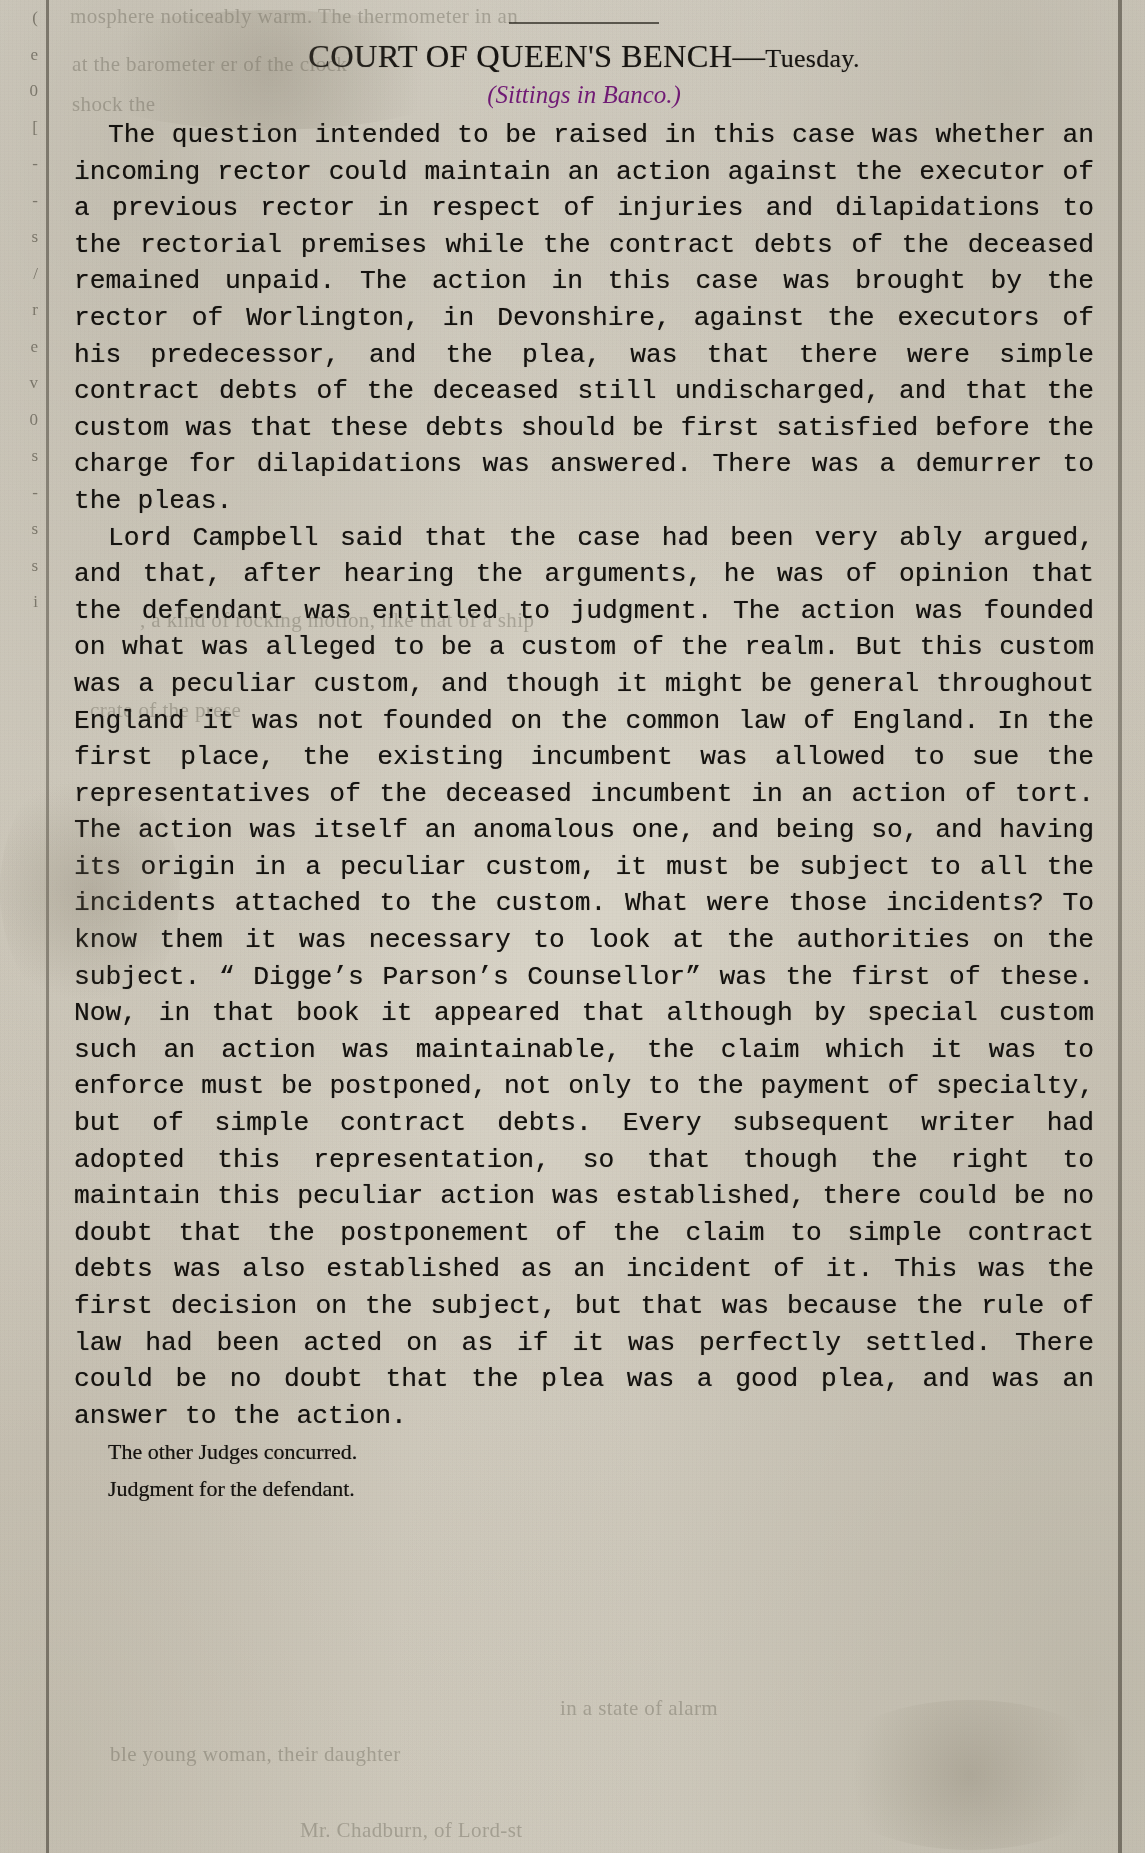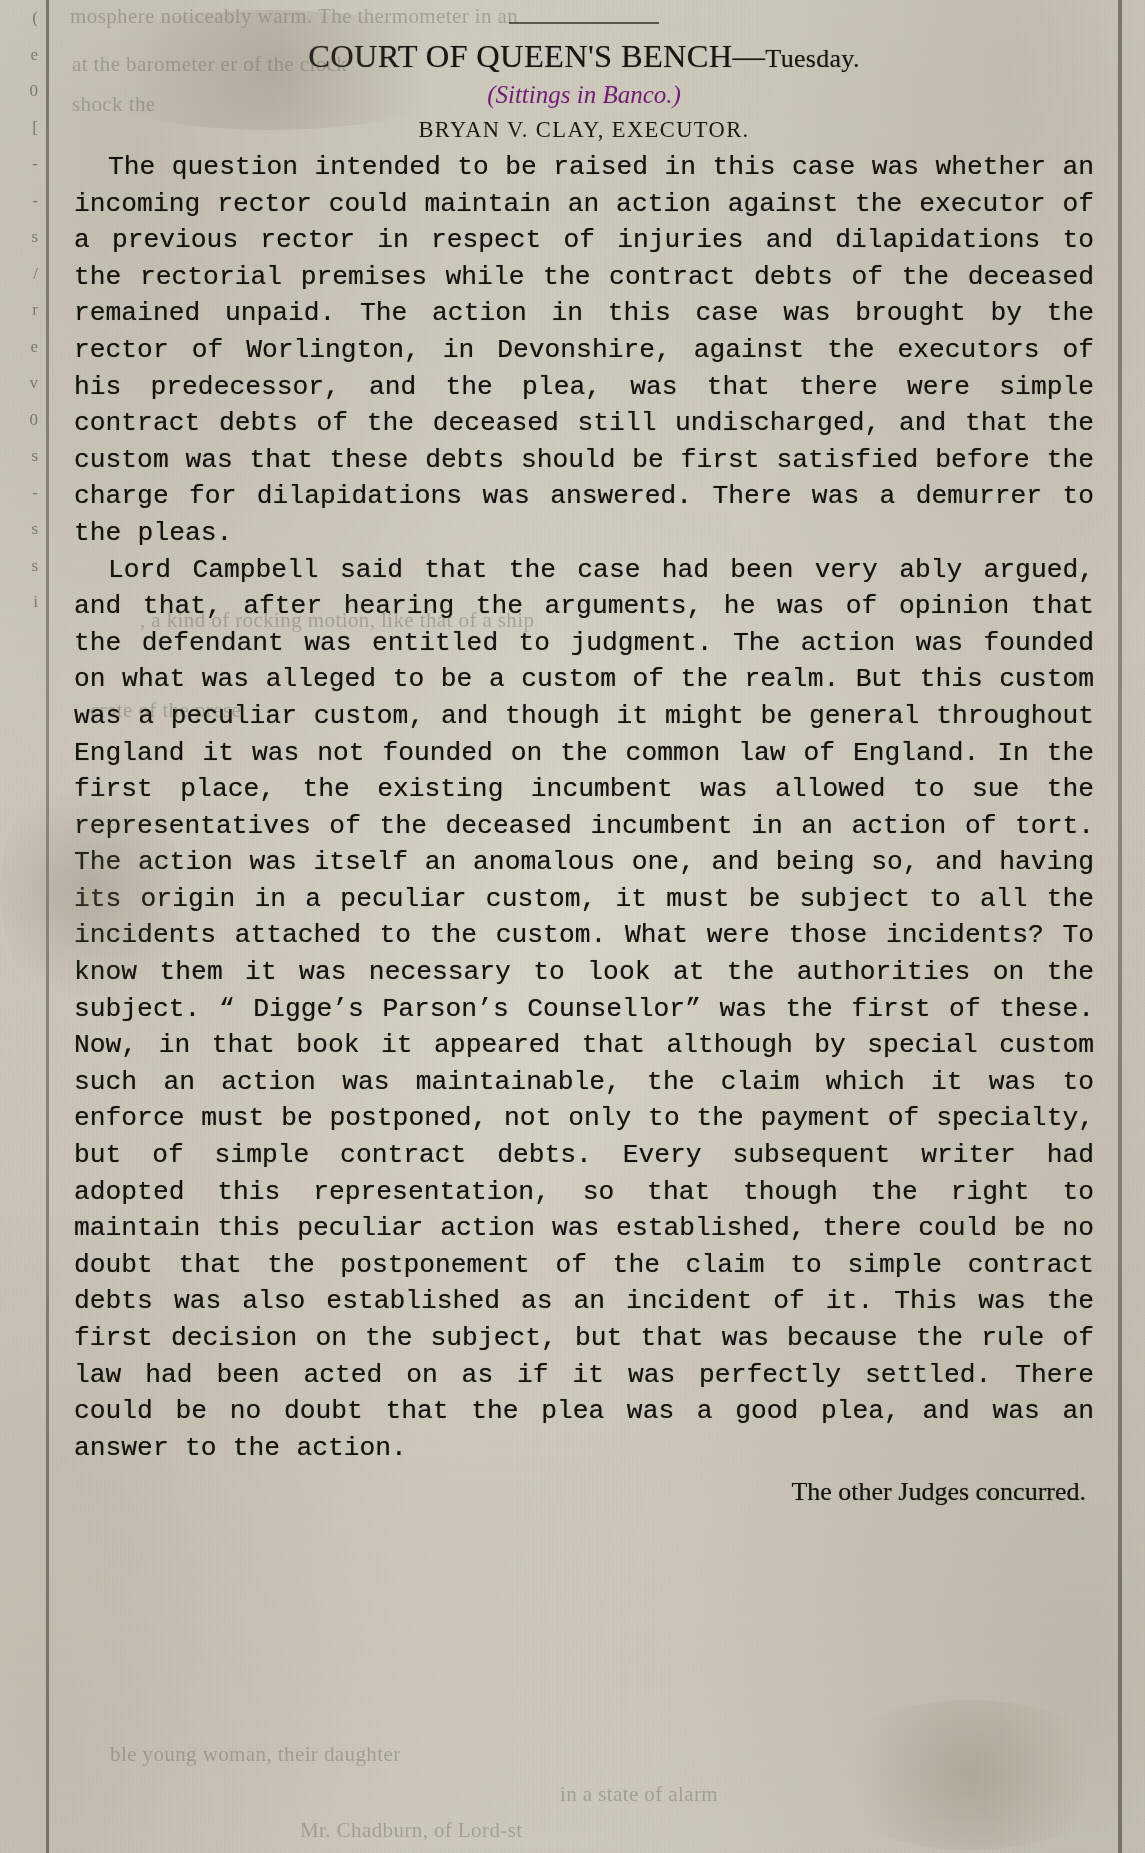--- a/index.html
+++ b/index.html
@@ -126,25 +126,25 @@
     text-align: justify;
     text-justify: inter-word;
     margin: 0;
     text-indent: 34px;
     color: #14120f;
     text-shadow: 0 0 0.7px rgba(25,22,16,0.55);
     word-spacing: 0.5px;
     font-family: Liberation Mono, monospace;
   }
   p.tail {
-    font-size: 26px;
+    font-size: 22px;
     line-height: 36.6px;
-    margin: 8px;
+    margin: 0;
     text-indent: 34px;
-    text-align: right;
+    text-align: left;
     color: #14120f;
     text-shadow: 0 0 0.7px rgba(25,22,16,0.55);
   }
 
   
   .smudge {
     position: absolute;
     pointer-events: none;
     border-radius: 50%;
     background: radial-gradient(circle, rgba(120,112,95,0.28) 0%, rgba(120,112,95,0) 70%);
@@ -177,35 +177,35 @@
 
 <div class="col-rule left"></div>
 <div class="col-rule right"></div>
 
 <div class="ghost" style="left:70px; top:4px;">mosphere noticeably warm.  The thermometer in an</div>
 <div class="ghost" style="left:72px; top:52px;">at the barometer        er of the clock</div>
 <div class="ghost" style="left:72px; top:92px;">                  shock  the</div>
 <div class="ghost" style="left:140px; top:608px;">, a kind of rocking motion, like that of a ship</div>
 <div class="ghost" style="left:90px; top:698px;">crate of the prese</div>
 <div class="ghost" style="left:110px; top:1742px;">ble young woman, their daughter</div>
-<div class="ghost" style="left:560px; top:1782px;">in a state of alarm</div>
+<div class="ghost" style="left:560px; top:1696px;">in a state of alarm</div>
 <div class="ghost" style="left:300px; top:1818px;">Mr. Chadburn, of Lord-st</div>
 
 <div class="sheet">
 
   <div class="rule-short"></div>
 
   <h1 class="headline"><span>COURT OF QUEEN'S BENCH—</span><span class="smallcaps">Tuesday.</span></h1>
 
   <div class="subhead">(Sittings in Banco.)</div>
 
-  <div class="casetitle">BRYAN V. CLAY, EXECUTOR.</div>
 
   <p class="body">The question intended to be raised in this case was whether an incoming rector could maintain an action against the executor of a previous rector in respect of injuries and dilapidations to the rectorial premises while the contract debts of the deceased remained unpaid.  The action in this case was brought by the rector of Worlington, in Devonshire, against the executors of his predecessor, and the plea, was that there were simple contract debts of the deceased still undischarged, and that the custom was that these debts should be first satisfied before the charge for dilapidations was answered.  There was a demurrer to the pleas.</p>
   <p class="body">Lord Campbell said that the case had been very ably argued, and that, after hearing the arguments, he was of opinion that the defendant was entitled to judgment.  The action was founded on what was alleged to be a custom of the realm.  But this custom was a peculiar custom, and though it might be general throughout England it was not founded on the common law of England.  In the first place, the existing incumbent was allowed to sue the representatives of the deceased incumbent in an action of tort.  The action was itself an anomalous one, and being so, and having its origin in a peculiar custom, it must be subject to all the incidents attached to the custom.  What were those incidents?  To know them it was necessary to look at the authorities on the subject.  “ Digge’s Parson’s Counsellor” was the first of these.  Now, in that book it appeared that although by special custom such an action was maintainable, the claim which it was to enforce must be postponed, not only to the payment of specialty, but of simple contract debts.  Every subsequent writer had adopted this representation, so that though the right to maintain this peculiar action was established, there could be no doubt that the postponement of the claim to simple contract debts was also established as an incident of it.  This was the first decision on the subject, but that was because the rule of law had been acted on as if it was perfectly settled.  There could be no doubt that the plea was a good plea, and was an answer to the action.</p>
   <p class="tail">The other Judges concurred.</p>
+  <p class="tail">Judgment for the defendant.</p>
 
 </div>
 
 <div class="smudge" style="left:60px; top:10px; width:420px; height:120px;"></div>
 <div class="smudge" style="left:820px; top:1700px; width:300px; height:150px;"></div>
 <div class="smudge" style="left:0px; top:760px; width:180px; height:260px;"></div>
 <div class="noise"></div>
 
 </body></html>

